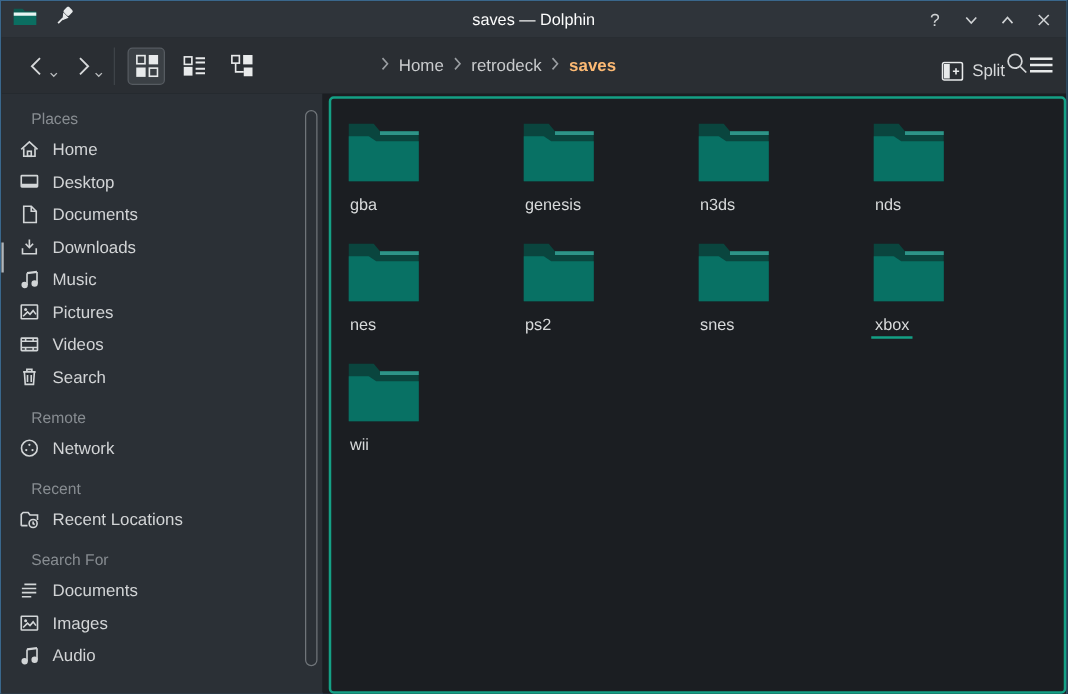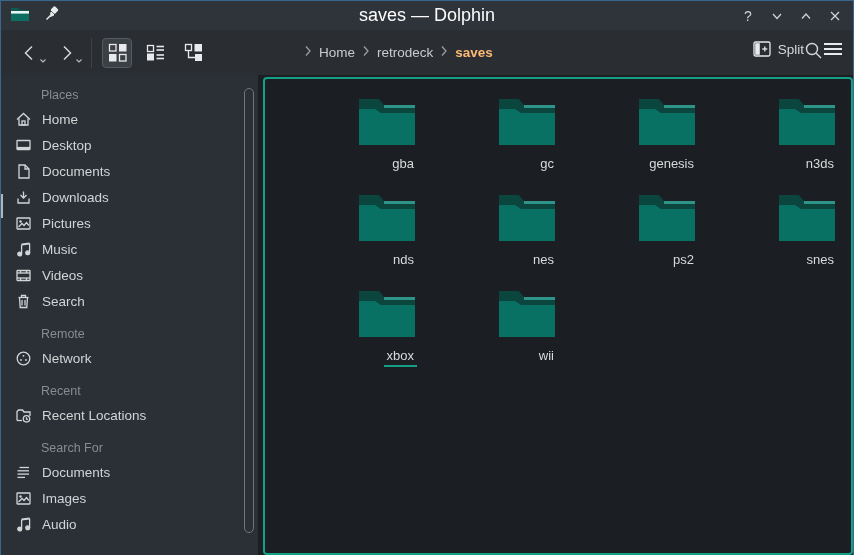--- a/index.html
+++ b/index.html
@@ -5,58 +5,58 @@
   * { margin:0; padding:0; box-sizing:border-box; }
   html,body { width:854px; height:555px; background:#15181b; overflow:hidden;
               font-family:"Liberation Sans", sans-serif; }
   .window { position:absolute; inset:0; width:854px; height:555px;
             background:#1b1e22; border:1px solid #3a678c; }
 
   
   .titlebar { position:relative; height:29px; background:#2f343a;
               display:flex; align-items:center; }
   .tb-left { position:absolute; left:9px; top:0; height:29px; display:flex; align-items:center; gap:14px; }
-  .tb-title { flex:1; text-align:center; color:#fcfcfc; font-size:18px; }
+  .tb-title { flex:1; text-align:center; color:#fcfcfc; font-size:13px; }
   .tb-right { position:absolute; right:8px; top:0; height:29px; display:flex; align-items:center; gap:9px; }
   .winbtn { width:20px; height:20px; display:flex; align-items:center; justify-content:center;
             color:#cfd2d4; font-size:14px; cursor:default; }
 
   
   .toolbar { height:45px; background:#2a2e33; display:flex; align-items:center; padding:0 10px; }
   .navgroup { display:flex; align-items:center; gap:10px; margin-left:6px; }
   .navbtn { position:relative; width:26px; height:26px; display:flex; align-items:center; justify-content:center; }
   .navbtn .caret { position:absolute; right:-4px; bottom:-2px; }
   .vsep { width:1px; height:30px; background:#3e4348; margin:0 10px 0 12px; }
   .viewgroup { display:flex; align-items:center; gap:8px; }
   .viewbtn { width:30px; height:30px; display:flex; align-items:center; justify-content:center; border-radius:4px; }
   .viewbtn.active { background:#3b4045; border:1px solid #565b61; }
   .breadcrumb { display:flex; align-items:center; gap:7px; margin-left:96px; font-size:13.5px; color:#c9cbcd; }
   .crumb { color:#c9cbcd; }
   .crumb.current { color:#fdba74; font-weight:bold; }
-  .toolbar-right { margin-left:auto; display:flex; align-items:flex-start; gap:0; }
+  .toolbar-right { margin-left:auto; display:flex; align-items:flex-end; gap:0; }
   .splitbtn { display:flex; align-items:center; gap:7px; color:#d6d8da; font-size:13.5px; }
 
   
   .content { position:relative; display:flex; height:480px; }
   .sidebar { position:relative; width:257px; background:#2b3036; padding-top:9px; overflow:hidden; }
-  .section-header { height:22px; line-height:22px; padding-left:12px; color:#878c91; font-size:12.5px;margin-left:28px; }
+  .section-header { height:22px; line-height:22px; padding-left:24px; color:#878c91; font-size:12.5px; }
   .side-item { height:26px; display:flex; align-items:center; padding-left:14px; gap:10px;
                color:#d2d4d6; font-size:13.5px; cursor:default; }
   .side-item .sicon { width:17px; height:17px; flex:0 0 17px; display:flex; }
   .section { margin-bottom:9px; }
   .side-scrollbar { position:absolute; top:13px; right:4px; width:10px; height:445px;
                     border:1.5px solid #70757a; border-radius:6px; }
   .edge-marker { position:absolute; left:0; top:119px; width:2px; height:24px; background:#c9ced2; opacity:.85; }
 
   .main { position:relative; flex:1; background:#1b1e22; }
   .view-frame { position:absolute; left:5px; top:2px; right:0; bottom:0;
                 border:2px solid #14a085; border-radius:4px; background:#1b1e22; overflow:hidden; }
   .folder-grid { display:grid; grid-template-columns:repeat(4,140px); grid-auto-rows:96px;
                  margin:18px 0 0 12px; }
-  .folder-cell { display:flex; flex-direction:column; align-items:flex-end; cursor:default; }
+  .folder-cell { display:flex; flex-direction:column; align-items:flex-start; cursor:default; }
   .folder-cell svg { display:block; }
   .folder-label { margin-top:9px; font-size:13px; color:#d8dadb; padding:0 3px 2px 3px;
                   border-bottom:2px solid transparent; }
   .folder-cell.selected .folder-label { border-bottom-color:#14a085; }
 
   svg { shape-rendering:geometricPrecision; }
 </style>
 </head>
 <body>
 
@@ -229,38 +229,38 @@
                   <line x1="8.5" y1="2.5" x2="8.5" y2="8.5"></line>
                   <polyline points="5.5,6 8.5,9 11.5,6"></polyline>
                   <path d="M3 9.5 v4.5 h11 v-4.5"></path>
                 </svg>
               </span>
               <span>Downloads</span>
             </div>
             <div class="side-item">
               <span class="sicon">
                 <svg width="17" height="17" viewBox="0 0 17 17" fill="none" stroke="#d2d5d7" stroke-width="1.3">
-                  <rect x="2" y="3" width="13" height="11" rx="0.5"></rect>
-                  <circle cx="5.5" cy="6.5" r="1.2" fill="#d2d5d7" stroke="none"></circle>
-                  <polyline points="3.5,12 7,8.5 9,10.5 11.5,7.5 13.8,10.5"></polyline>
-                </svg>
-              </span>
-              <span>Pictures</span>
-            </div>
-            <div class="side-item">
-              <span class="sicon">
-                <svg width="17" height="17" viewBox="0 0 17 17" fill="none" stroke="#d2d5d7" stroke-width="1.3">
                   <circle cx="4.7" cy="13" r="1.9" fill="#d2d5d7"></circle>
                   <circle cx="12.7" cy="11.8" r="1.9" fill="#d2d5d7"></circle>
                   <line x1="6.6" y1="13" x2="6.6" y2="3.5"></line>
                   <line x1="14.6" y1="11.8" x2="14.6" y2="2.5"></line>
                   <line x1="6.6" y1="3.5" x2="14.6" y2="2.5" stroke-width="2"></line>
                 </svg>
               </span>
               <span>Music</span>
+            </div>
+            <div class="side-item">
+              <span class="sicon">
+                <svg width="17" height="17" viewBox="0 0 17 17" fill="none" stroke="#d2d5d7" stroke-width="1.3">
+                  <rect x="2" y="3" width="13" height="11" rx="0.5"></rect>
+                  <circle cx="5.5" cy="6.5" r="1.2" fill="#d2d5d7" stroke="none"></circle>
+                  <polyline points="3.5,12 7,8.5 9,10.5 11.5,7.5 13.8,10.5"></polyline>
+                </svg>
+              </span>
+              <span>Pictures</span>
             </div>
             <div class="side-item">
               <span class="sicon">
                 <svg width="17" height="17" viewBox="0 0 17 17" fill="none" stroke="#d2d5d7" stroke-width="1.3">
                   <rect x="2" y="3.5" width="13" height="10" rx="0.5"></rect>
                   <line x1="2" y1="6" x2="15" y2="6"></line>
                   <line x1="2" y1="11" x2="15" y2="11"></line>
                   <line x1="5.5" y1="3.5" x2="5.5" y2="6"></line>
                   <line x1="11.5" y1="3.5" x2="11.5" y2="6"></line>
                   <line x1="5.5" y1="11" x2="5.5" y2="13.5"></line>
@@ -363,30 +363,20 @@
               <span class="folder-label">gba</span>
             </div>
             <div class="folder-cell">
               <span>
                 <svg width="60" height="50" viewBox="0 0 60 50">
      <path d="M2 2 h20 l5 6 h31 v40 H2 Z" fill="#0a453e"></path>
      <rect x="27" y="8" width="31" height="3" fill="#2e9488"></rect>
      <path d="M2 12 h16 l6 4 h34 v32 H2 Z" fill="#087164"></path>
    </svg>
               </span>
-              <span class="folder-label">gc</span>
-            </div>
-            <div class="folder-cell">
-              <span>
-                <svg width="60" height="50" viewBox="0 0 60 50">
-     <path d="M2 2 h20 l5 6 h31 v40 H2 Z" fill="#0a453e"></path>
-     <rect x="27" y="8" width="31" height="3" fill="#2e9488"></rect>
-     <path d="M2 12 h16 l6 4 h34 v32 H2 Z" fill="#087164"></path>
-   </svg>
-              </span>
               <span class="folder-label">genesis</span>
             </div>
             <div class="folder-cell">
               <span>
                 <svg width="60" height="50" viewBox="0 0 60 50">
      <path d="M2 2 h20 l5 6 h31 v40 H2 Z" fill="#0a453e"></path>
      <rect x="27" y="8" width="31" height="3" fill="#2e9488"></rect>
      <path d="M2 12 h16 l6 4 h34 v32 H2 Z" fill="#087164"></path>
    </svg>
               </span>

